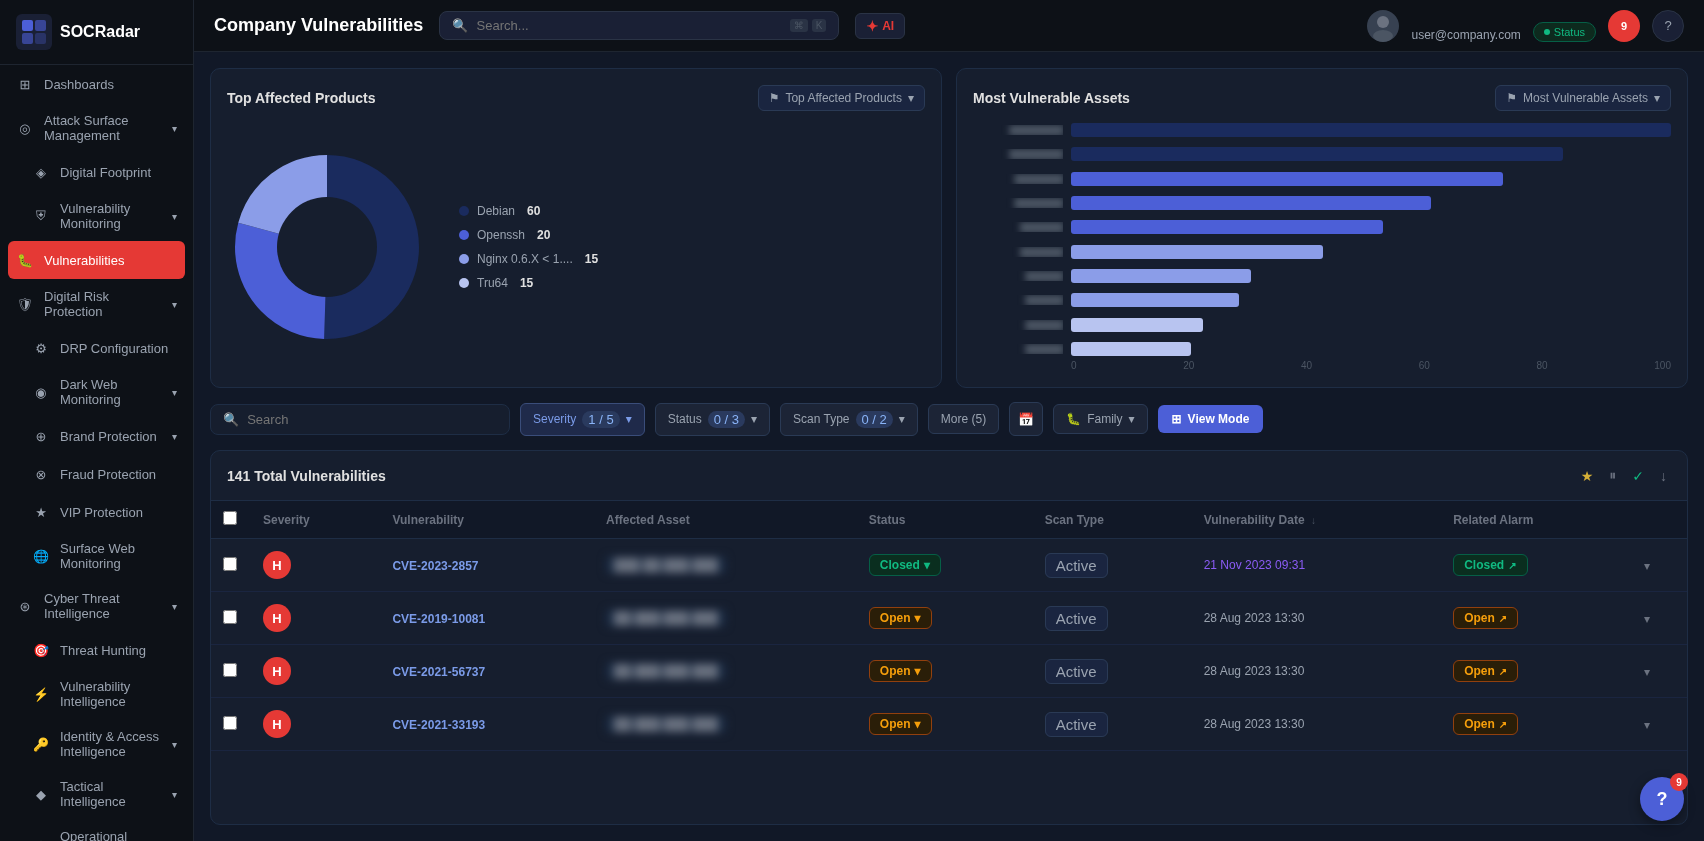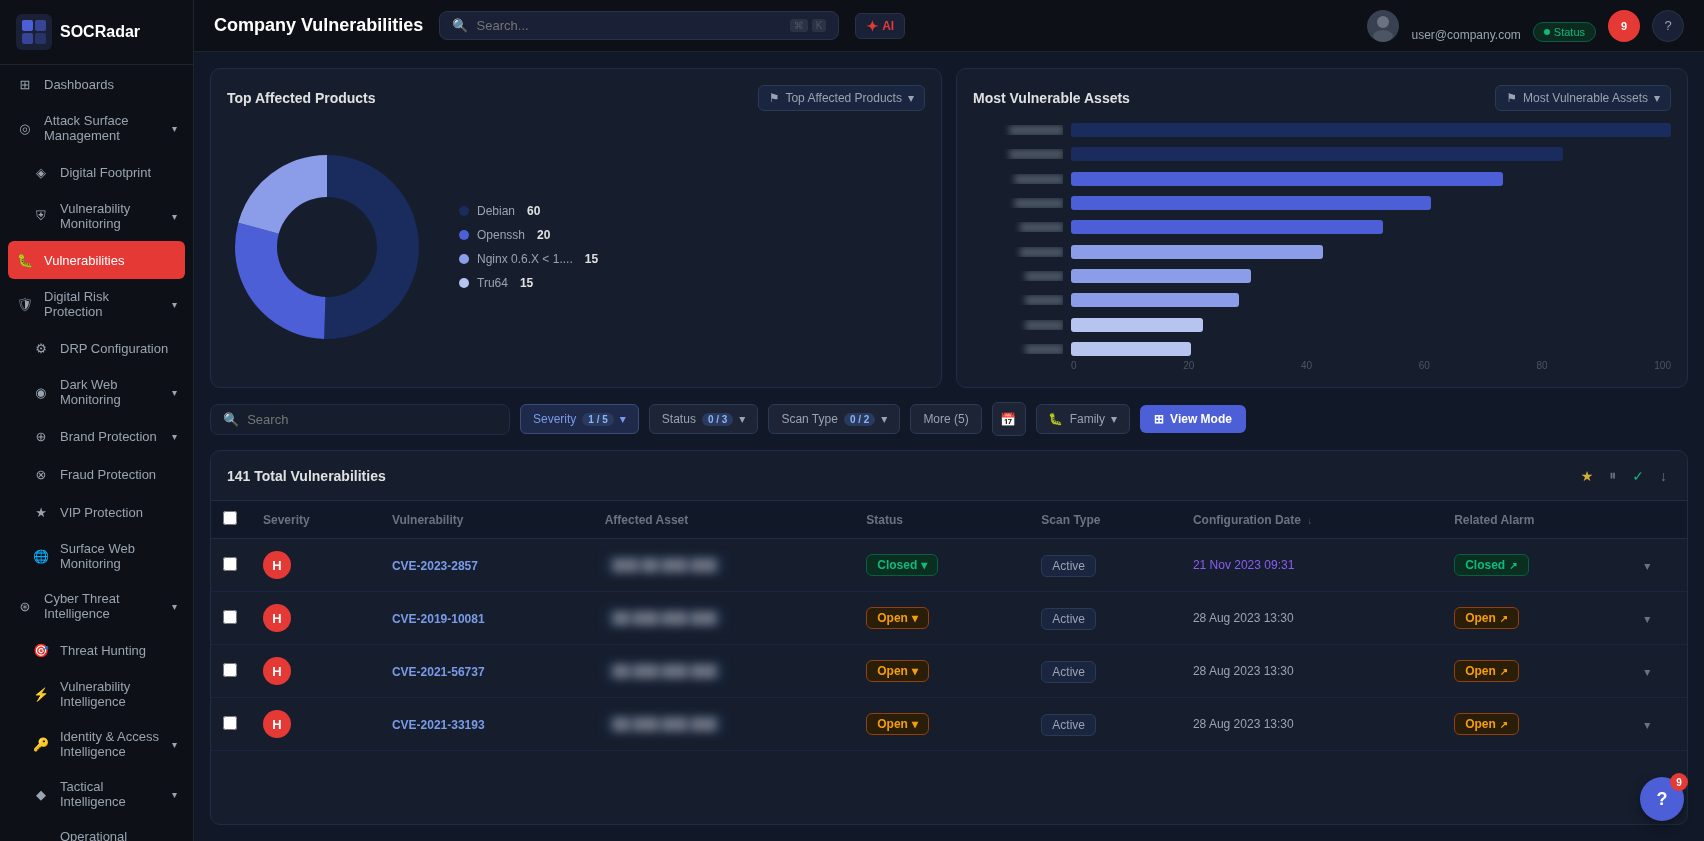--- a/index.html
+++ b/index.html
@@ -149,21 +149,21 @@
       padding: 7px 12px; color: #6b7280; flex: 1; max-width: 300px;
     }
     .filter-search input { background: none; border: none; outline: none; color: #9aa3b0; font-size: 13px; flex: 1; }
     .filter-btn {
       display: flex; align-items: center; gap: 6px;
       background: #1c2436; border: 1px solid #2a3a55; border-radius: 6px;
       padding: 7px 12px; font-size: 12px; color: #9aa3b0; cursor: pointer;
       white-space: nowrap;
     }
     .filter-btn.severity { background: #1f2a4a; border-color: #3a4d7a; color: #7b9be8; }
-    .filter-btn .badge { background: #2a3a5e; border-radius: 10px; padding: 1px 6px; font-size: 10px; font-weight: 700; color: #8ab4f8; }
+    .filter-btn .badge { background: #2a3a5e; border-radius: 10px; padding: 1px 6px; font-size: 13px; font-weight: 400; color: #8ab4f8; }
     .filter-icon-btn {
       width: 34px; height: 34px;
       background: #1c2436; border: 1px solid #2a3a55; border-radius: 6px;
       display: flex; align-items: center; justify-content: center; cursor: pointer; color: #9aa3b0;
     }
     .view-mode-btn {
       display: flex; align-items: center; gap: 6px;
       background: #4c5fd7; border: none; border-radius: 6px;
       padding: 7px 14px; font-size: 12px; color: #fff; cursor: pointer;
       font-weight: 600;
@@ -217,21 +217,21 @@
     .vuln-id { color: #7b9be8; font-weight: 600; font-size: 12px; }
     .asset-cell { color: #6b7280; font-size: 12px; background: #1a2a42; border-radius: 4px; padding: 2px 8px; display: inline-block; }
     .status-pill {
       display: inline-flex; align-items: center; gap: 4px;
       border-radius: 6px; padding: 3px 10px; font-size: 12px; font-weight: 600; cursor: pointer;
     }
     .status-closed { background: #0a2e1f; color: #10b981; border: 1px solid #065f46; }
     .status-open { background: #2a1e08; color: #f59e0b; border: 1px solid #92400e; }
     .scan-badge {
       background: #1a2540; border: 1px solid #2a3a55; border-radius: 6px;
-      padding: 3px 10px; font-size: 12px; color: #9aa3b0;
+      padding: 3px 10px; font-size: 15px; color: #9aa3b0;
     }
     .alarm-pill {
       display: inline-flex; align-items: center; gap: 4px;
       border-radius: 6px; padding: 3px 10px; font-size: 12px; font-weight: 600; cursor: pointer;
     }
     .alarm-closed { background: #0a2e1f; color: #10b981; border: 1px solid #065f46; }
     .alarm-open { background: #2a1e08; color: #f59e0b; border: 1px solid #92400e; }
     .expand-btn { color: #6b7280; cursor: pointer; font-size: 12px; }
     input[type="checkbox"] { accent-color: #4c5fd7; cursor: pointer; width: 14px; height: 14px; }
     .sort-icon { font-size: 10px; margin-left: 3px; color: #4b5563; }
@@ -600,21 +600,21 @@
         <table>
           <thead>
             <tr>
               <th><input type="checkbox" style=""></th>
               <th>Severity</th>
               <th>Vulnerability</th>
               <th>Affected Asset</th>
               <th>Status</th>
               <th>Scan Type</th>
               <th>
-                <span>Configuration Date</span>
+                <span>Vulnerability Date</span>
                 <span class="sort-icon">↓</span>
               </th>
               <th>Related Alarm</th>
               <th></th>
             </tr>
           </thead>
           <tbody id="vuln-table-body">
 
           <tr>
     <td><input type="checkbox" style=""></td>

